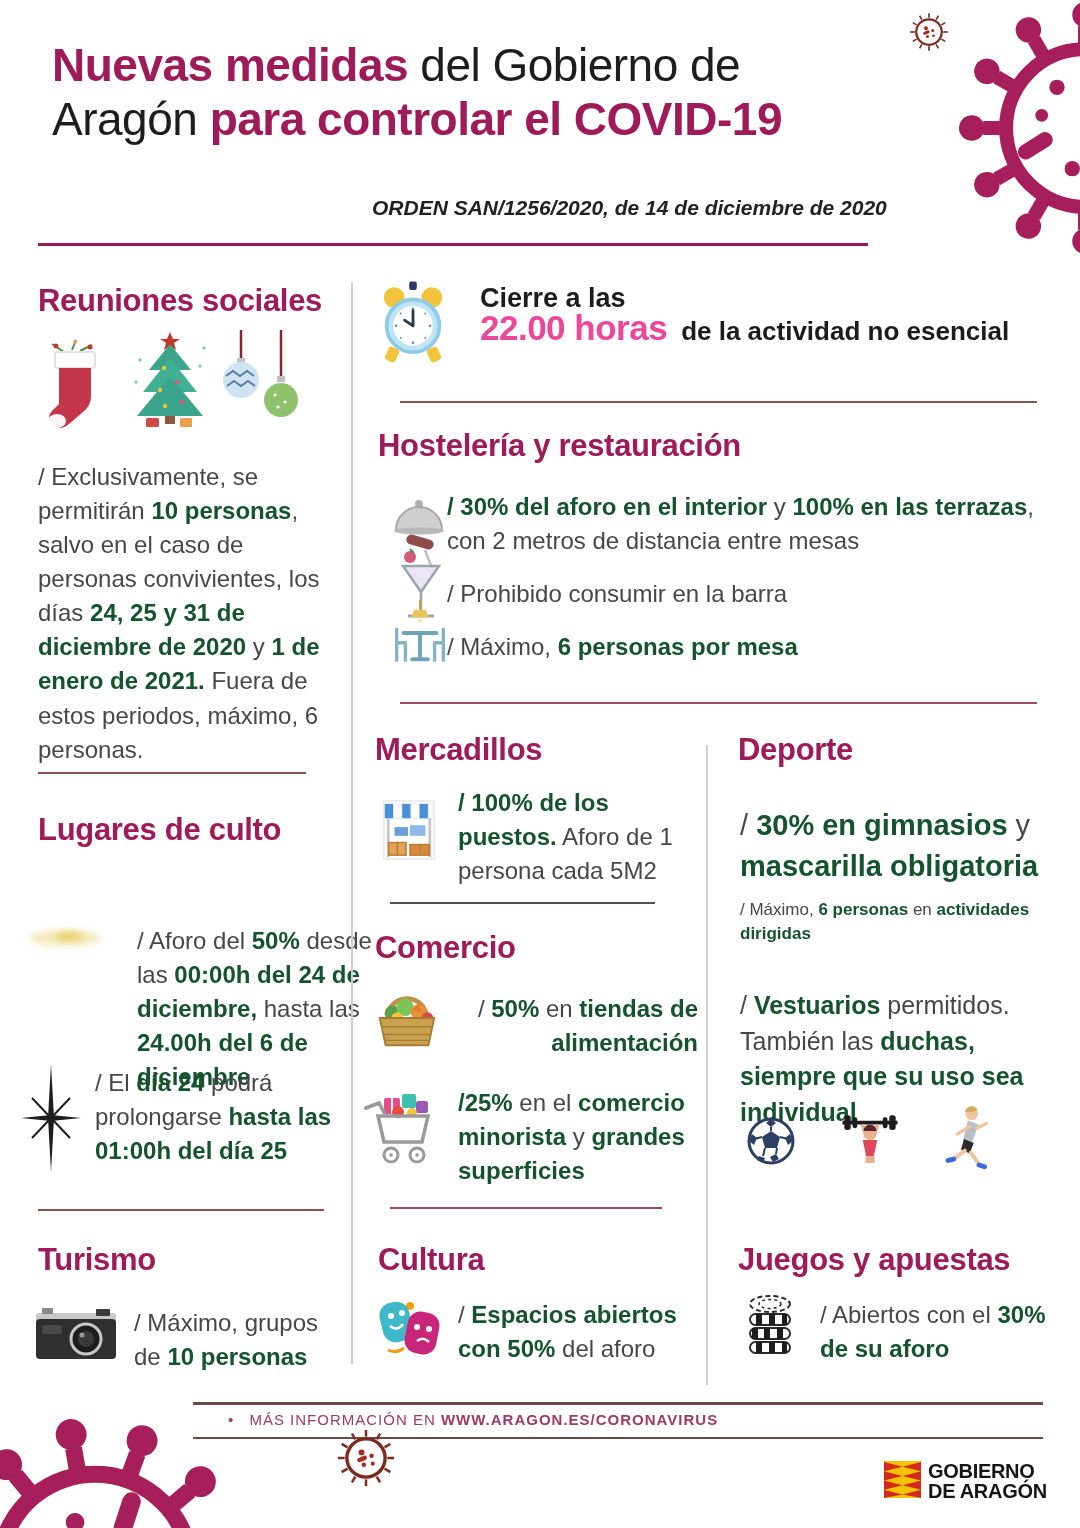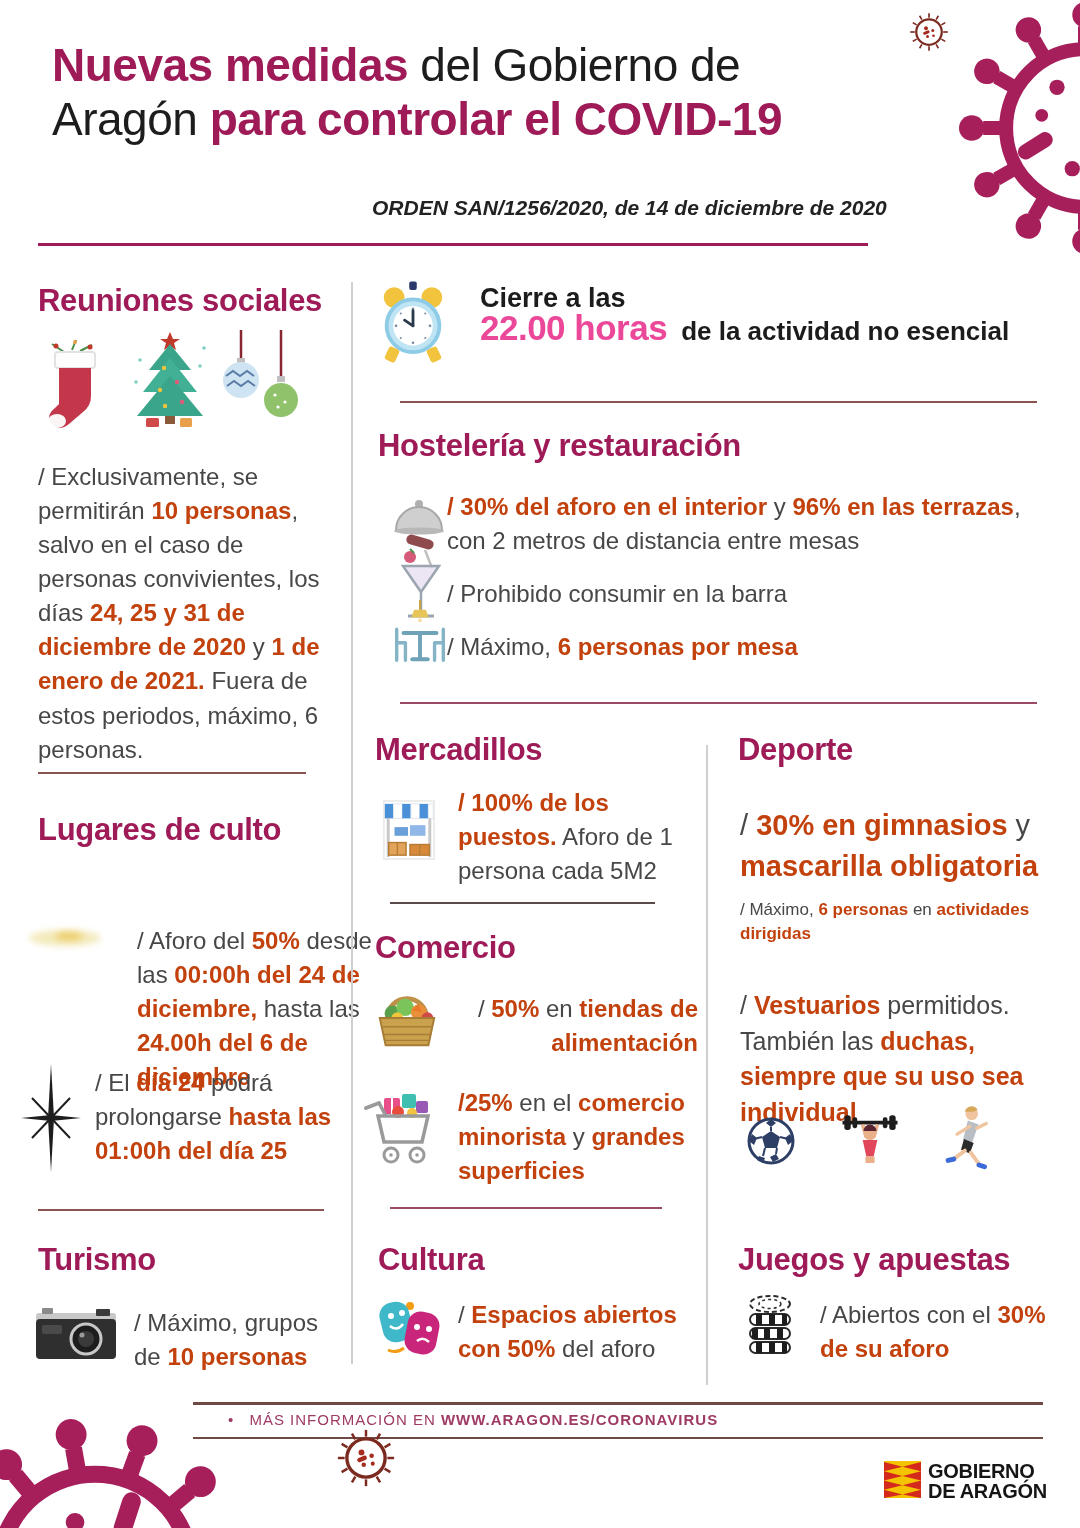--- a/index.html
+++ b/index.html
@@ -1,20 +1,20 @@
 <!DOCTYPE html>
 <html><head>
 <meta charset="utf-8">
 <style>
   html,body{margin:0;padding:0;background:#fff;}
   #page{position:relative;width:1080px;height:1528px;background:#ffffff;overflow:hidden;
         font-family:"Liberation Sans","DejaVu Sans",sans-serif;color:#3f3f3f;}
   .abs{position:absolute;}
   .accent{color:#9E1B58;}
-  .b{font-weight:700;color:#c2410c;}
+  .b{font-weight:700;color:#14532d;}
   .sec-title{font-size:31px;font-weight:800;color:#9E1B58;letter-spacing:-0.3px;}
   .body-txt{font-size:24px;line-height:1.42;color:#474747;}
   .rule{position:absolute;background:#8a5550;}
   .vrule{position:absolute;background:#cfcfcf;}
   .title{font-size:46px;line-height:1.18;letter-spacing:-0.5px;color:#1d1d1d;font-weight:400;}
   .title .accent{font-weight:800;}
   .alert{font-size:42px;color:#9E1B58;font-weight:400;letter-spacing:-0.5px;}
   .alert sup{font-size:22px;}
   .orden{font-size:21px;font-style:italic;font-weight:700;color:#222;}
   .closure-l1{font-size:27px;font-weight:800;color:#1c1c1c;}
@@ -251,21 +251,21 @@
   <div class="rule" style="left:400px;top:401px;width:637px;height:2px;"></div>
 
   <div class="abs sec-title" style="left:378px;top:428px;">Hostelería y restauración</div>
 
   <svg class="abs" style="left:390px;top:492px;" width="58" height="62" viewBox="0 0 58 62">
     <circle cx="29" cy="12" r="4" fill="#b0b0b0"></circle>
     <path d="M6,38 A23,23 0 0 1 52,38 Z" fill="#cfcfcf" stroke="#a8a8a8" stroke-width="2"></path>
     <ellipse cx="29" cy="39" rx="25" ry="3.5" fill="#b8b8b8"></ellipse>
     <rect x="16" y="45" width="28" height="10" rx="5" fill="#8f4a4e" transform="rotate(16 30 50)"></rect>
   </svg>
-  <div class="abs body-txt" style="left:447px;top:490px;width:590px;"><span class="b">/ 30% del aforo en el interior</span><span> y </span><span class="b">96% en las terrazas</span><span>, con 2 metros de distancia entre mesas</span></div>
+  <div class="abs body-txt" style="left:447px;top:490px;width:590px;"><span class="b">/ 30% del aforo en el interior</span><span> y </span><span class="b">100% en las terrazas</span><span>, con 2 metros de distancia entre mesas</span></div>
 
   <svg class="abs" style="left:398px;top:548px;" width="46" height="78" viewBox="0 0 46 78">
     <circle cx="12" cy="9" r="6" fill="#d65a7a"></circle>
     <line x1="16" y1="5" x2="12" y2="1" stroke="#4a8f4a" stroke-width="2"></line>
     <line x1="27" y1="2" x2="34" y2="20" stroke="#c0c0c0" stroke-width="2.5"></line>
     <polygon points="5,18 41,18 23,44" fill="#e4dcf0" opacity="0.7"></polygon>
     <path d="M5,18 L41,18 L23,44 Z" fill="none" stroke="#9aa5b0" stroke-width="2.5"></path>
     <line x1="23" y1="44" x2="23" y2="66" stroke="#9aa5b0" stroke-width="2.5"></line>
     <line x1="10" y1="68" x2="36" y2="68" stroke="#9aa5b0" stroke-width="3"></line>
   </svg>

